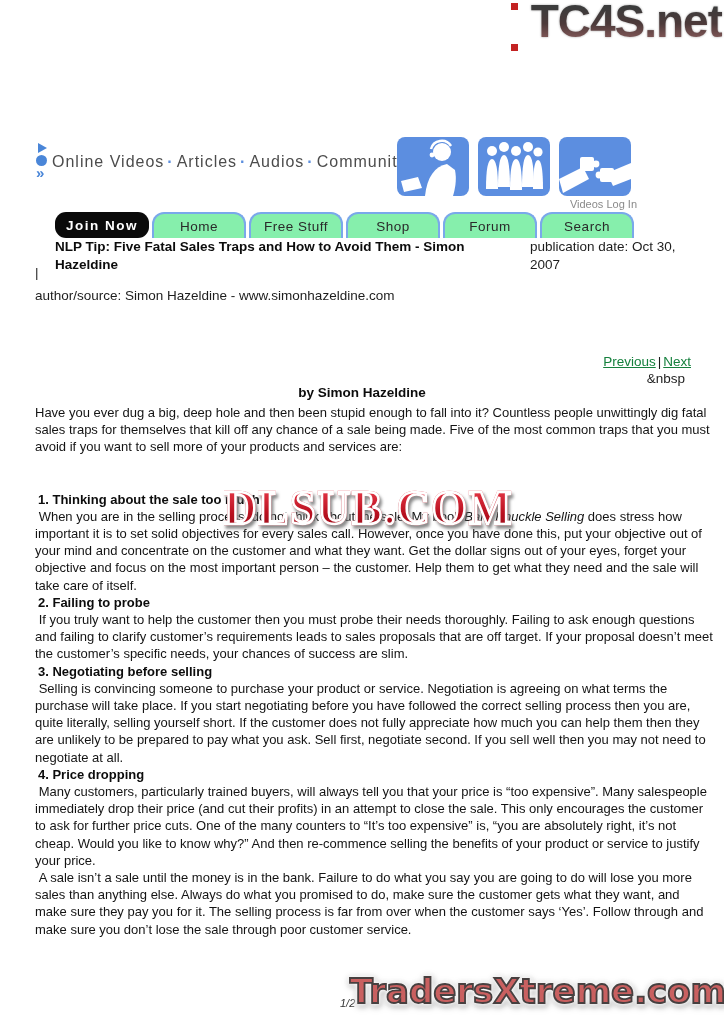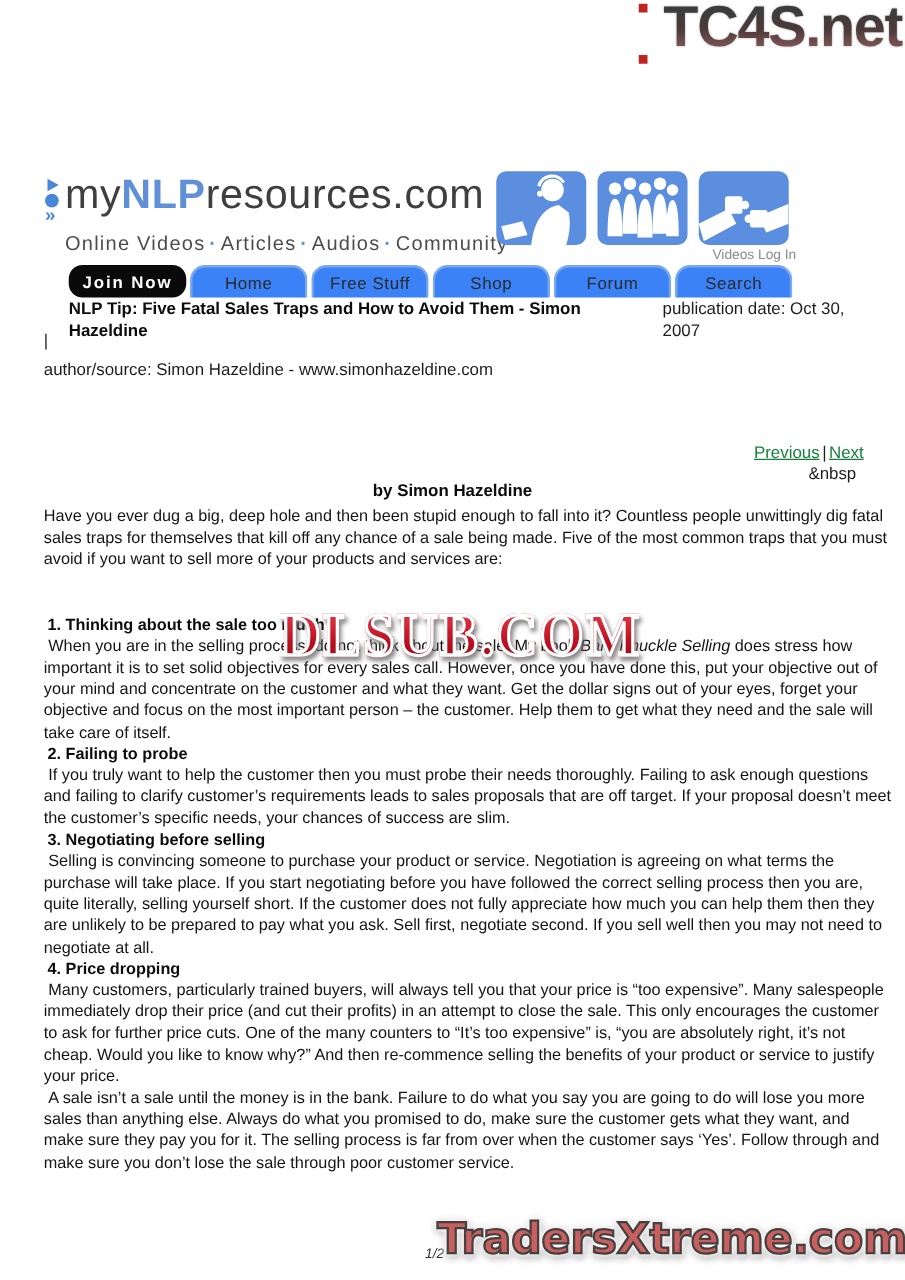--- a/index.html
+++ b/index.html
@@ -28,21 +28,21 @@
 
   
   .header-images{position:absolute;left:397px;top:137px;display:flex;gap:9px;}
   .img-block{width:72px;height:59px;border-radius:8px;background:#5c8ee0;overflow:hidden;}
   .img-block svg{display:block;}
   .members-login{position:absolute;top:198px;right:87px;font-size:11px;color:#8a8a8a;}
 
   
   .nav-tabs{position:absolute;left:55px;top:212px;display:flex;gap:3px;height:26px;}
   .tab{box-sizing:border-box;width:94px;height:26px;border:2px solid #7aa8ea;border-bottom:none;
-       border-radius:12px 12px 0 0;background:#3b82f6;display:flex;align-items:center;justify-content:center;
+       border-radius:12px 12px 0 0;background:#86efac;display:flex;align-items:center;justify-content:center;
        font-size:13.5px;color:#2a2a2a;letter-spacing:.5px;cursor:pointer;}
   .tab.active{background:#0a0a0a;color:#fff;border:none;border-radius:11px;font-weight:bold;letter-spacing:1.5px;}
 
   
   .title-row{position:absolute;left:55px;top:238px;width:637px;display:flex;justify-content:space-between;
              font-size:13.5px;line-height:18px;}
   .title-row .title{font-weight:bold;color:#0c0c0c;max-width:472px;}
   .title-row .pubdate{width:162px;color:#1d1d1d;}
   .meta{position:absolute;left:35px;top:261px;font-size:13.5px;line-height:23px;color:#1d1d1d;}
 
@@ -83,21 +83,20 @@
   <span class="red-sq sq2"></span>
   <div class="tc4s">TC4S.net</div>
 
   <div class="logo-row">
     <div class="logo-icon">
       <span class="tri"></span>
         <span class="circ"></span>
         <span class="chev">»</span>
     </div>
     <div>
-      <div class="logo-text"><span>my</span><span class="nlp">NLP</span><span>resources.com</span></div>
       <div class="tagline">
         <span>Online Videos</span><span class="sep">·</span><span>Articles</span><span class="sep">·</span><span>Audios</span><span class="sep">·</span><span>Community</span>
       </div>
     </div>
   </div>
 
   <div class="header-images">
     <div class="img-block">
       <svg width="72" height="59" viewBox="0 0 72 59">
         <g fill="#ffffff">

